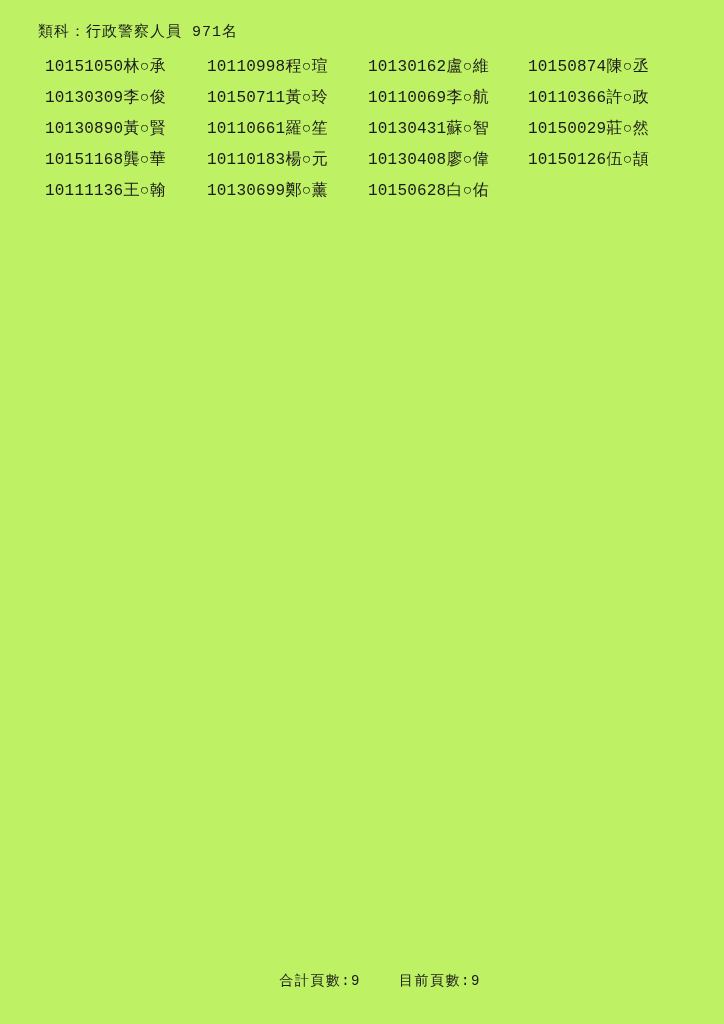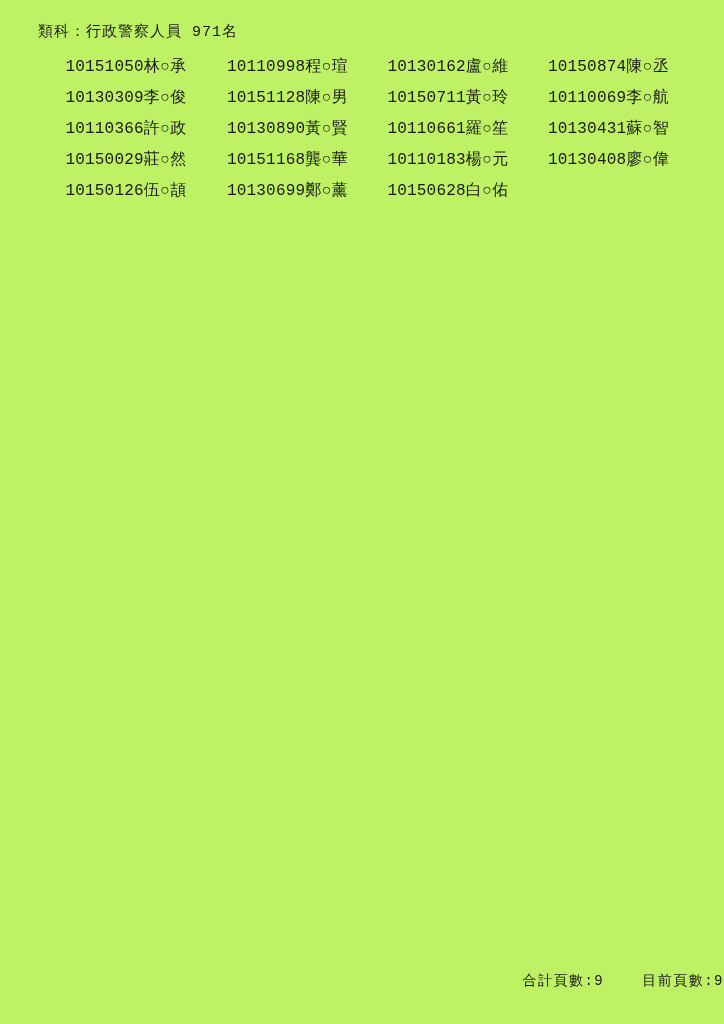--- a/index.html
+++ b/index.html
@@ -30,64 +30,63 @@
     top: 57px;
     display: grid;
     grid-template-columns: 162px 161px 160px 161px;
     grid-auto-rows: 31px;
   }
   .entry {
     font-size: 16px;
     letter-spacing: 0.4px;
     white-space: nowrap;
     line-height: 20px;
-    text-align: center;
   }
   .entry .eid {
     letter-spacing: 0.2px;
   }
   .footer {
     position: absolute;
     left: 0;
     top: 972px;
     width: 100%;
     display: flex;
-    justify-content: flex-end;
+    justify-content: center;
     gap: 38px;
     padding-left: 36px;
     box-sizing: border-box;
     font-size: 14px;
     letter-spacing: 1.5px;
   }
 </style>
 </head>
 <body>
 
 <div class="page">
 
   <div class="header">類科：行政警察人員 971名</div>
 
   <div class="list">
       <div class="entry"><span class="eid">10151050</span><span class="ename">林○承</span></div>
       <div class="entry"><span class="eid">10110998</span><span class="ename">程○瑄</span></div>
       <div class="entry"><span class="eid">10130162</span><span class="ename">盧○維</span></div>
       <div class="entry"><span class="eid">10150874</span><span class="ename">陳○丞</span></div>
       <div class="entry"><span class="eid">10130309</span><span class="ename">李○俊</span></div>
-      <div class="entry"><span class="eid">10151128</span><span class="ename">陳○男</span></div>
       <div class="entry"><span class="eid">10150711</span><span class="ename">黃○玲</span></div>
       <div class="entry"><span class="eid">10110069</span><span class="ename">李○航</span></div>
       <div class="entry"><span class="eid">10110366</span><span class="ename">許○政</span></div>
       <div class="entry"><span class="eid">10130890</span><span class="ename">黃○賢</span></div>
       <div class="entry"><span class="eid">10110661</span><span class="ename">羅○笙</span></div>
       <div class="entry"><span class="eid">10130431</span><span class="ename">蘇○智</span></div>
       <div class="entry"><span class="eid">10150029</span><span class="ename">莊○然</span></div>
       <div class="entry"><span class="eid">10151168</span><span class="ename">龔○華</span></div>
       <div class="entry"><span class="eid">10110183</span><span class="ename">楊○元</span></div>
       <div class="entry"><span class="eid">10130408</span><span class="ename">廖○偉</span></div>
       <div class="entry"><span class="eid">10150126</span><span class="ename">伍○頡</span></div>
+      <div class="entry"><span class="eid">10111136</span><span class="ename">王○翰</span></div>
       <div class="entry"><span class="eid">10130699</span><span class="ename">鄭○薰</span></div>
       <div class="entry"><span class="eid">10150628</span><span class="ename">白○佑</span></div>
     </div>
 
   <div class="footer">
     <span>合計頁數:9</span>
     <span>目前頁數:9</span>
   </div>
 
 </div>

